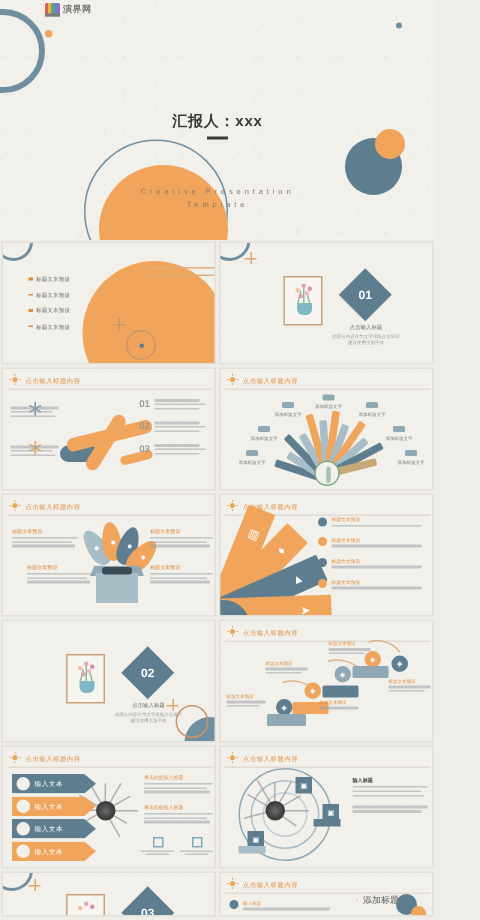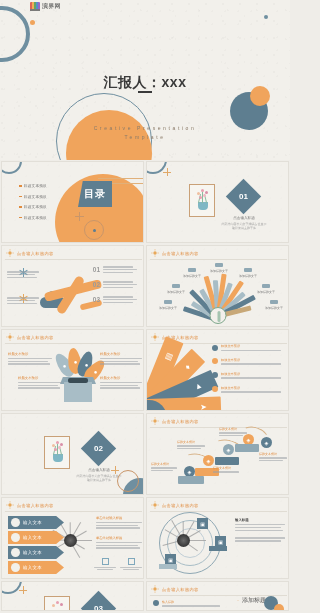--- a/index.html
+++ b/index.html
@@ -50,21 +50,21 @@
     border-radius:50%; background:#5E7E90; }
   .blob-or-sm { position:absolute; left:250px; top:86px; width:20px; height:20px;
     border-radius:50%; background:#F0A45C; }
 
   .hero-title {
     position:absolute; top:44px; left:0; width:290px; text-align:center;
     font-size:22px; font-weight:bold; color:#2E2E2E; letter-spacing:.5px; z-index:5;
   }
   .hero-sub {
     position:absolute; top:74px; left:0; width:290px; text-align:center;
-    font-size:14px; color:#3a3a3a; letter-spacing:.5px; z-index:5; font-weight:bold;
+    font-size:10px; color:#3a3a3a; letter-spacing:.5px; z-index:5; font-weight:bold;
   }
   .hero-rule { position:absolute; top:91px; left:50%; transform:translateX(-50%);
     width:14px; height:2px; background:#3a3a3a; z-index:5; }
   .hero-en { position:absolute; top:124px; left:0; width:290px; text-align:center;
     font-size:5px; color:#8a7a68; letter-spacing:2.6px; z-index:6; line-height:1.7; }
 
   
   .grid { display:flex; flex-wrap:wrap; width:290px; background:#EFEDE8; }
   .slide {
     width:143px; height:82px; margin:1px;
@@ -232,21 +232,20 @@
   </div>
 
   <div class="grid">
 
     <div class="slide">
       <div class="noise"></div>
       <div class="toc-ring-tl"></div>
       <div class="toc-orange"></div>
       <div class="toc-line"></div>
       <div class="toc-line2"></div>
-      <div class="toc-badge">目录</div>
       <div class="toc-plus"></div>
       <div class="toc-ring"></div>
       <div class="toc-items">
         <div class="toc-item">
           <span class="toc-dash"></span>
           <span class="toc-txt">标题文本预设</span>
         </div>
         <div class="toc-item">
           <span class="toc-dash"></span>
           <span class="toc-txt">标题文本预设</span>

